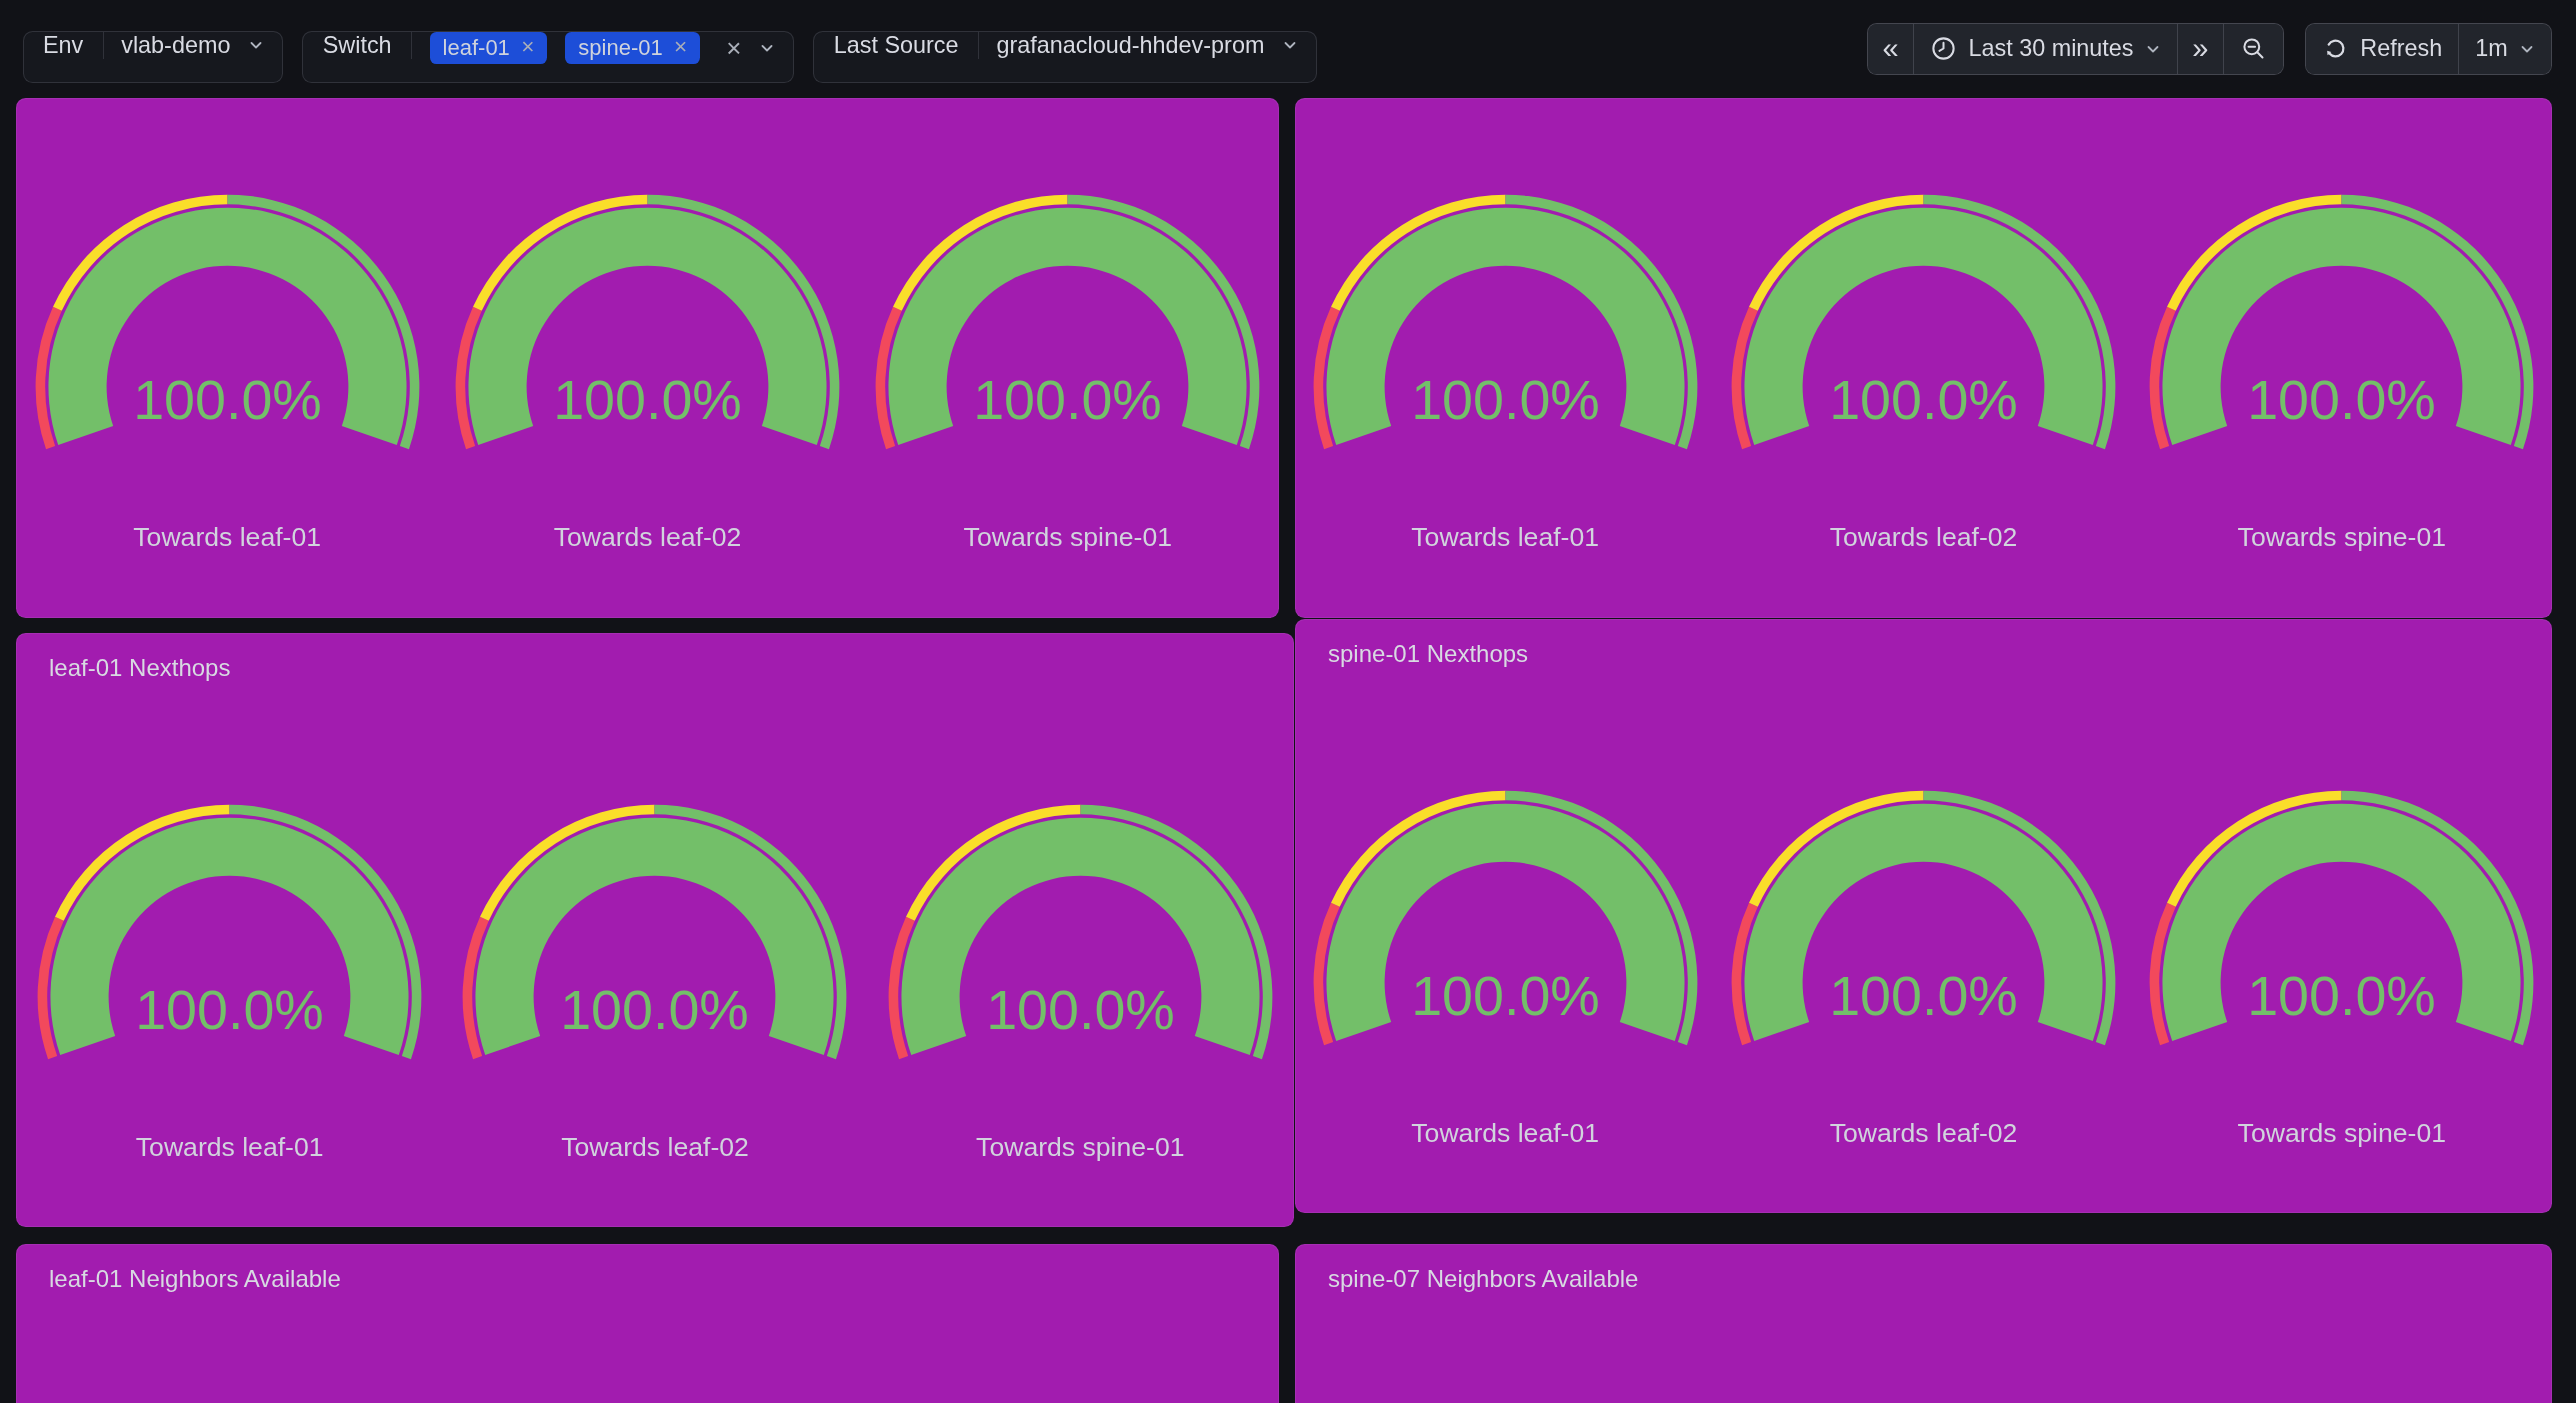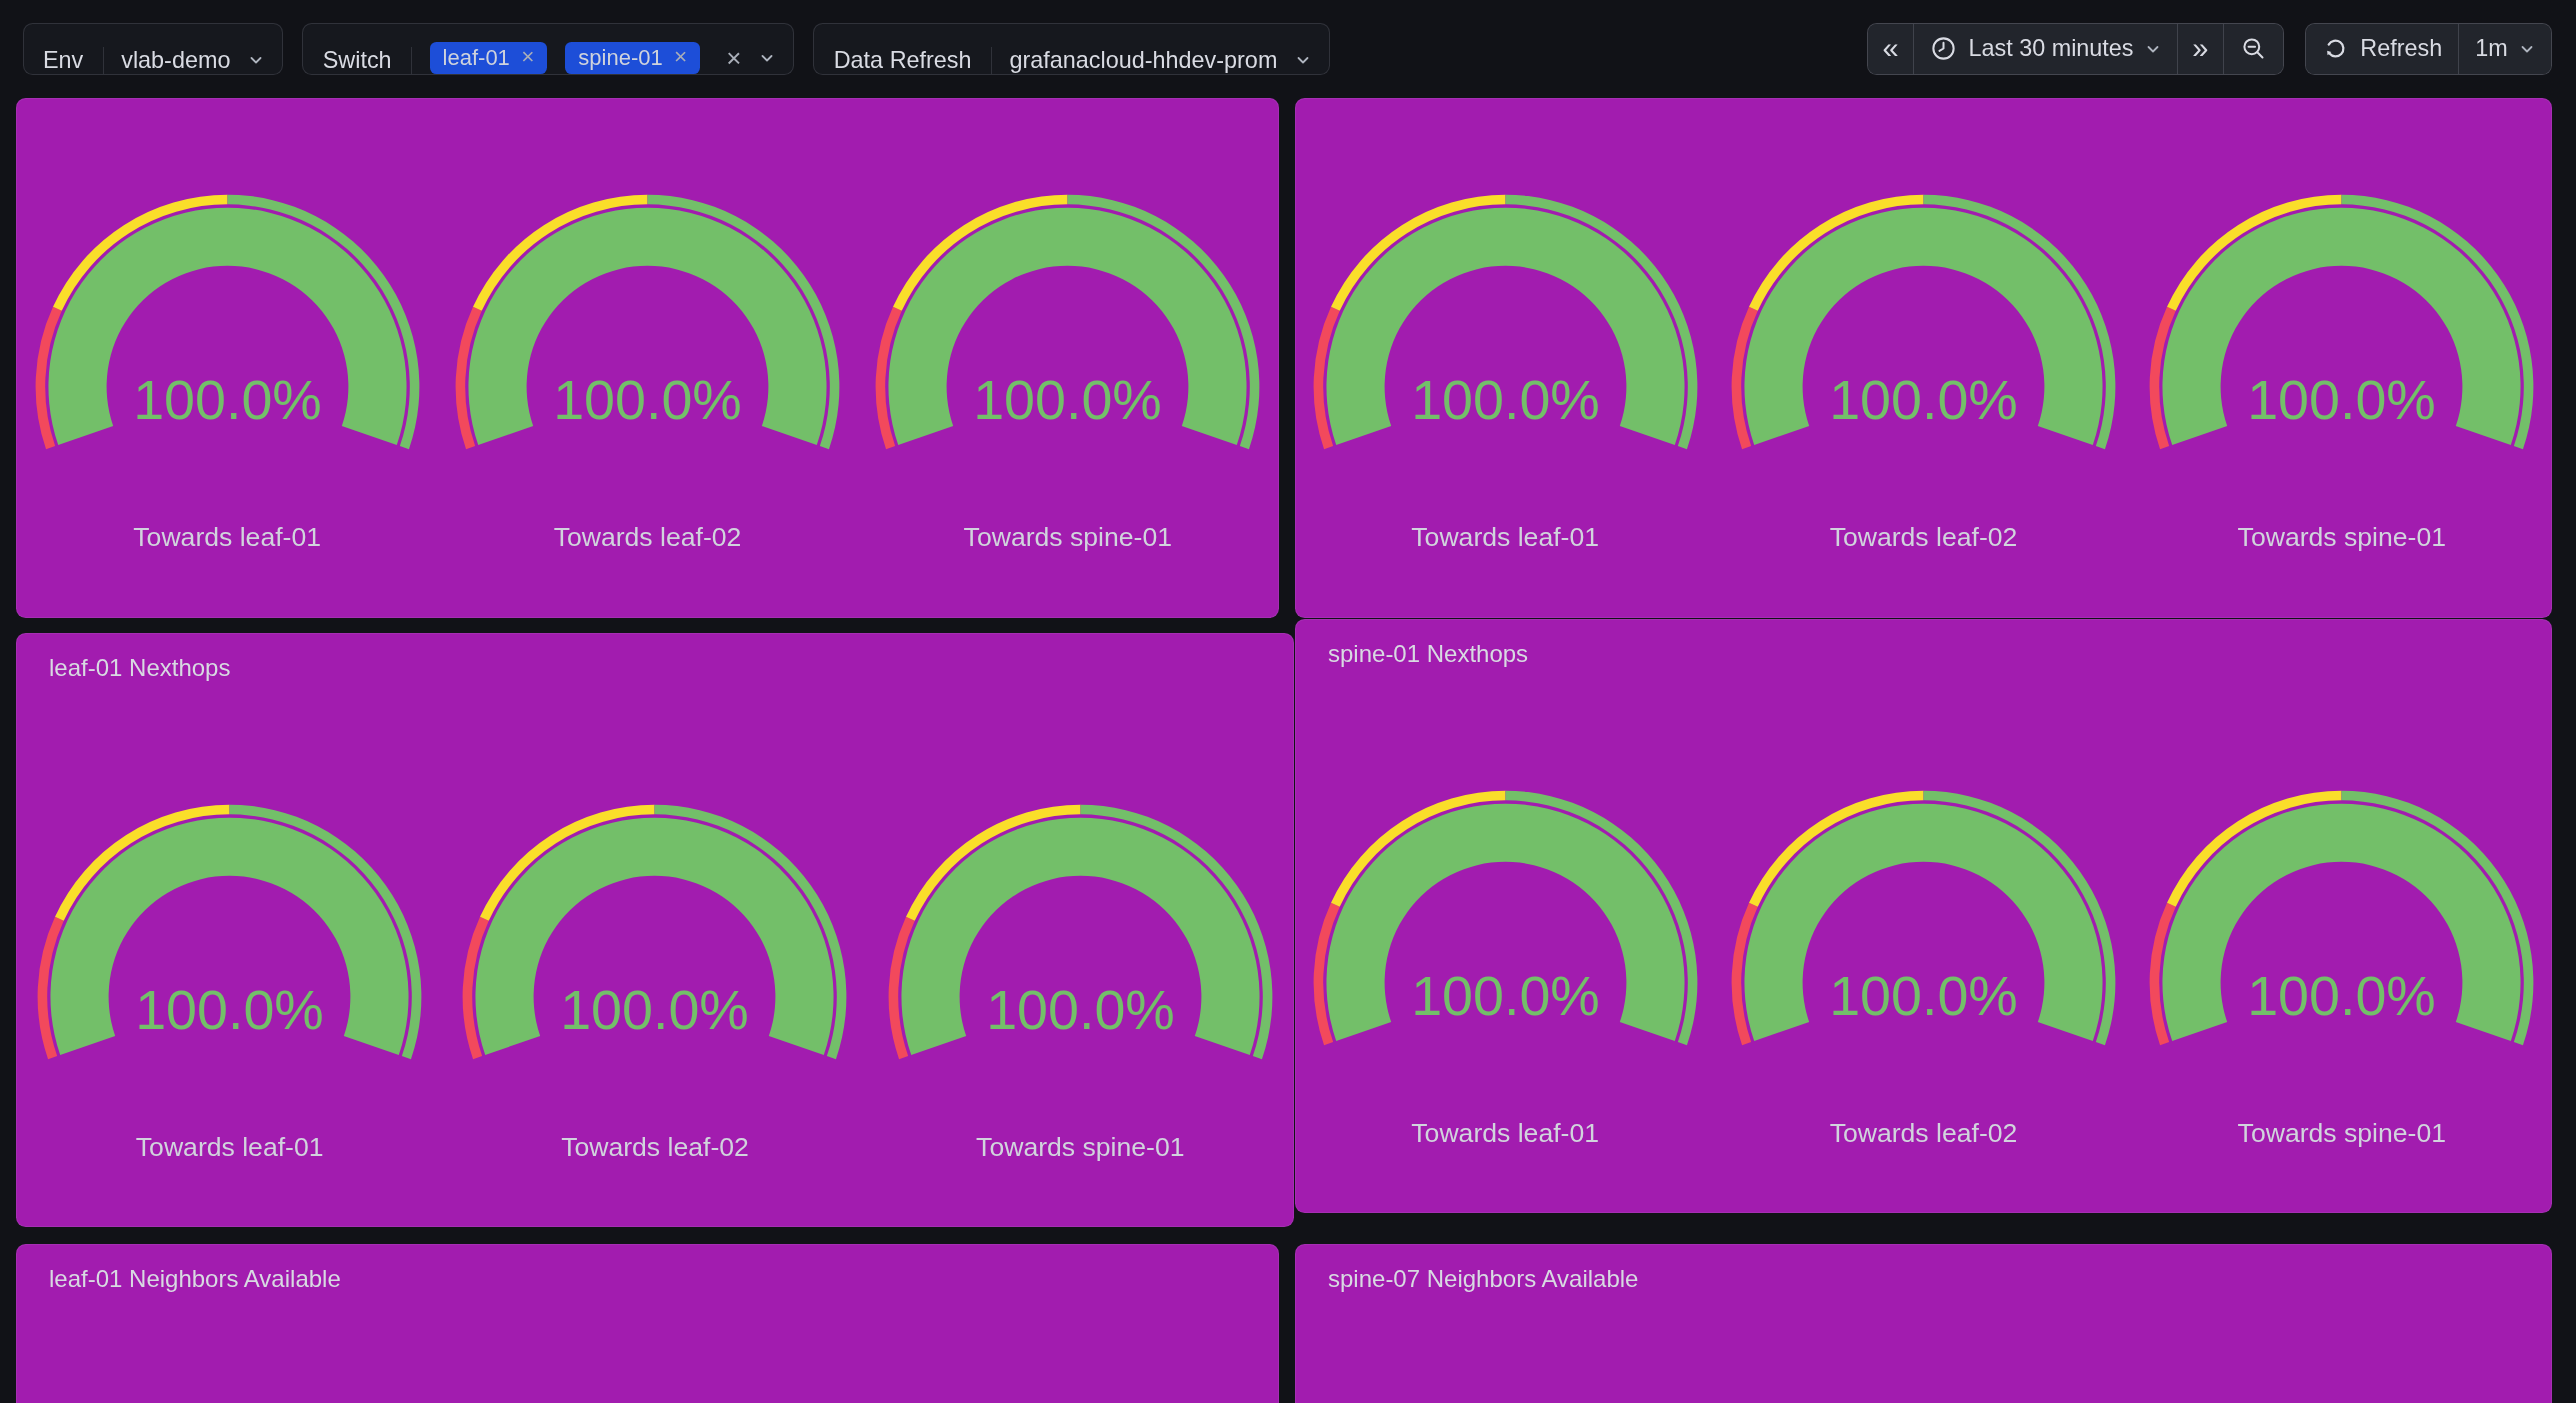--- a/index.html
+++ b/index.html
@@ -7,22 +7,22 @@
     width:2576px;height:1403px;position:relative;overflow:hidden;
     background:#111217;
     font-family:"Liberation Sans", sans-serif;
     -webkit-font-smoothing:antialiased;
   }
   
   .toolbar{position:absolute;left:0;top:0;width:100%;height:97px;}
   .tb-left{position:absolute;left:22.6px;top:22.6px;display:flex;gap:19.3px;align-items:stretch;}
   .tb-right{position:absolute;right:24px;top:22.6px;display:flex;gap:21px;align-items:stretch;}
   .var-group{
-    display:flex;align-items:flex-end;height:50px;background:#16181E;
-    border:1.6px solid rgba(204,204,220,0.15);border-radius:9.7px;overflow:hidden;
+    display:flex;align-items:flex-start;height:50px;background:#16181E;
+    border:1.6px solid rgba(204,204,220,0.15);border-radius:9.7px;overflow:hidden;margin-top:8px;
   }
   .var-label{
     display:flex;align-items:center;padding:0 19.3px;font-size:23.4px;color:#D9DBE3;
     border-right:1.6px solid rgba(204,204,220,0.15);white-space:nowrap;
   }
   .var-value{
     display:flex;align-items:center;gap:18px;padding:0 17.7px;font-size:23.4px;color:#D9DBE3;
     cursor:pointer;white-space:nowrap;
   }
   .chip{
@@ -87,21 +87,21 @@
         <span class="clear-x">×</span>
         <span class="icon">
           <svg width="16" height="16" viewBox="0 0 16 16">
               <path d="M3.5 6 8 10.5 12.5 6" fill="none" stroke="#AEB4BF" stroke-width="1.8" stroke-linecap="round" stroke-linejoin="round"></path>
             </svg>
         </span>
       </div>
     </div>
 
     <div class="var-group">
-      <div class="var-label">Data Refresh</div>
+      <div class="var-label">Last Source</div>
       <div class="var-value">
         <span>grafanacloud-hhdev-prom</span>
         <span class="icon">
           <svg width="16" height="16" viewBox="0 0 16 16">
               <path d="M3.5 6 8 10.5 12.5 6" fill="none" stroke="#AEB4BF" stroke-width="1.8" stroke-linecap="round" stroke-linejoin="round"></path>
             </svg>
         </span>
       </div>
     </div>
   </div>

